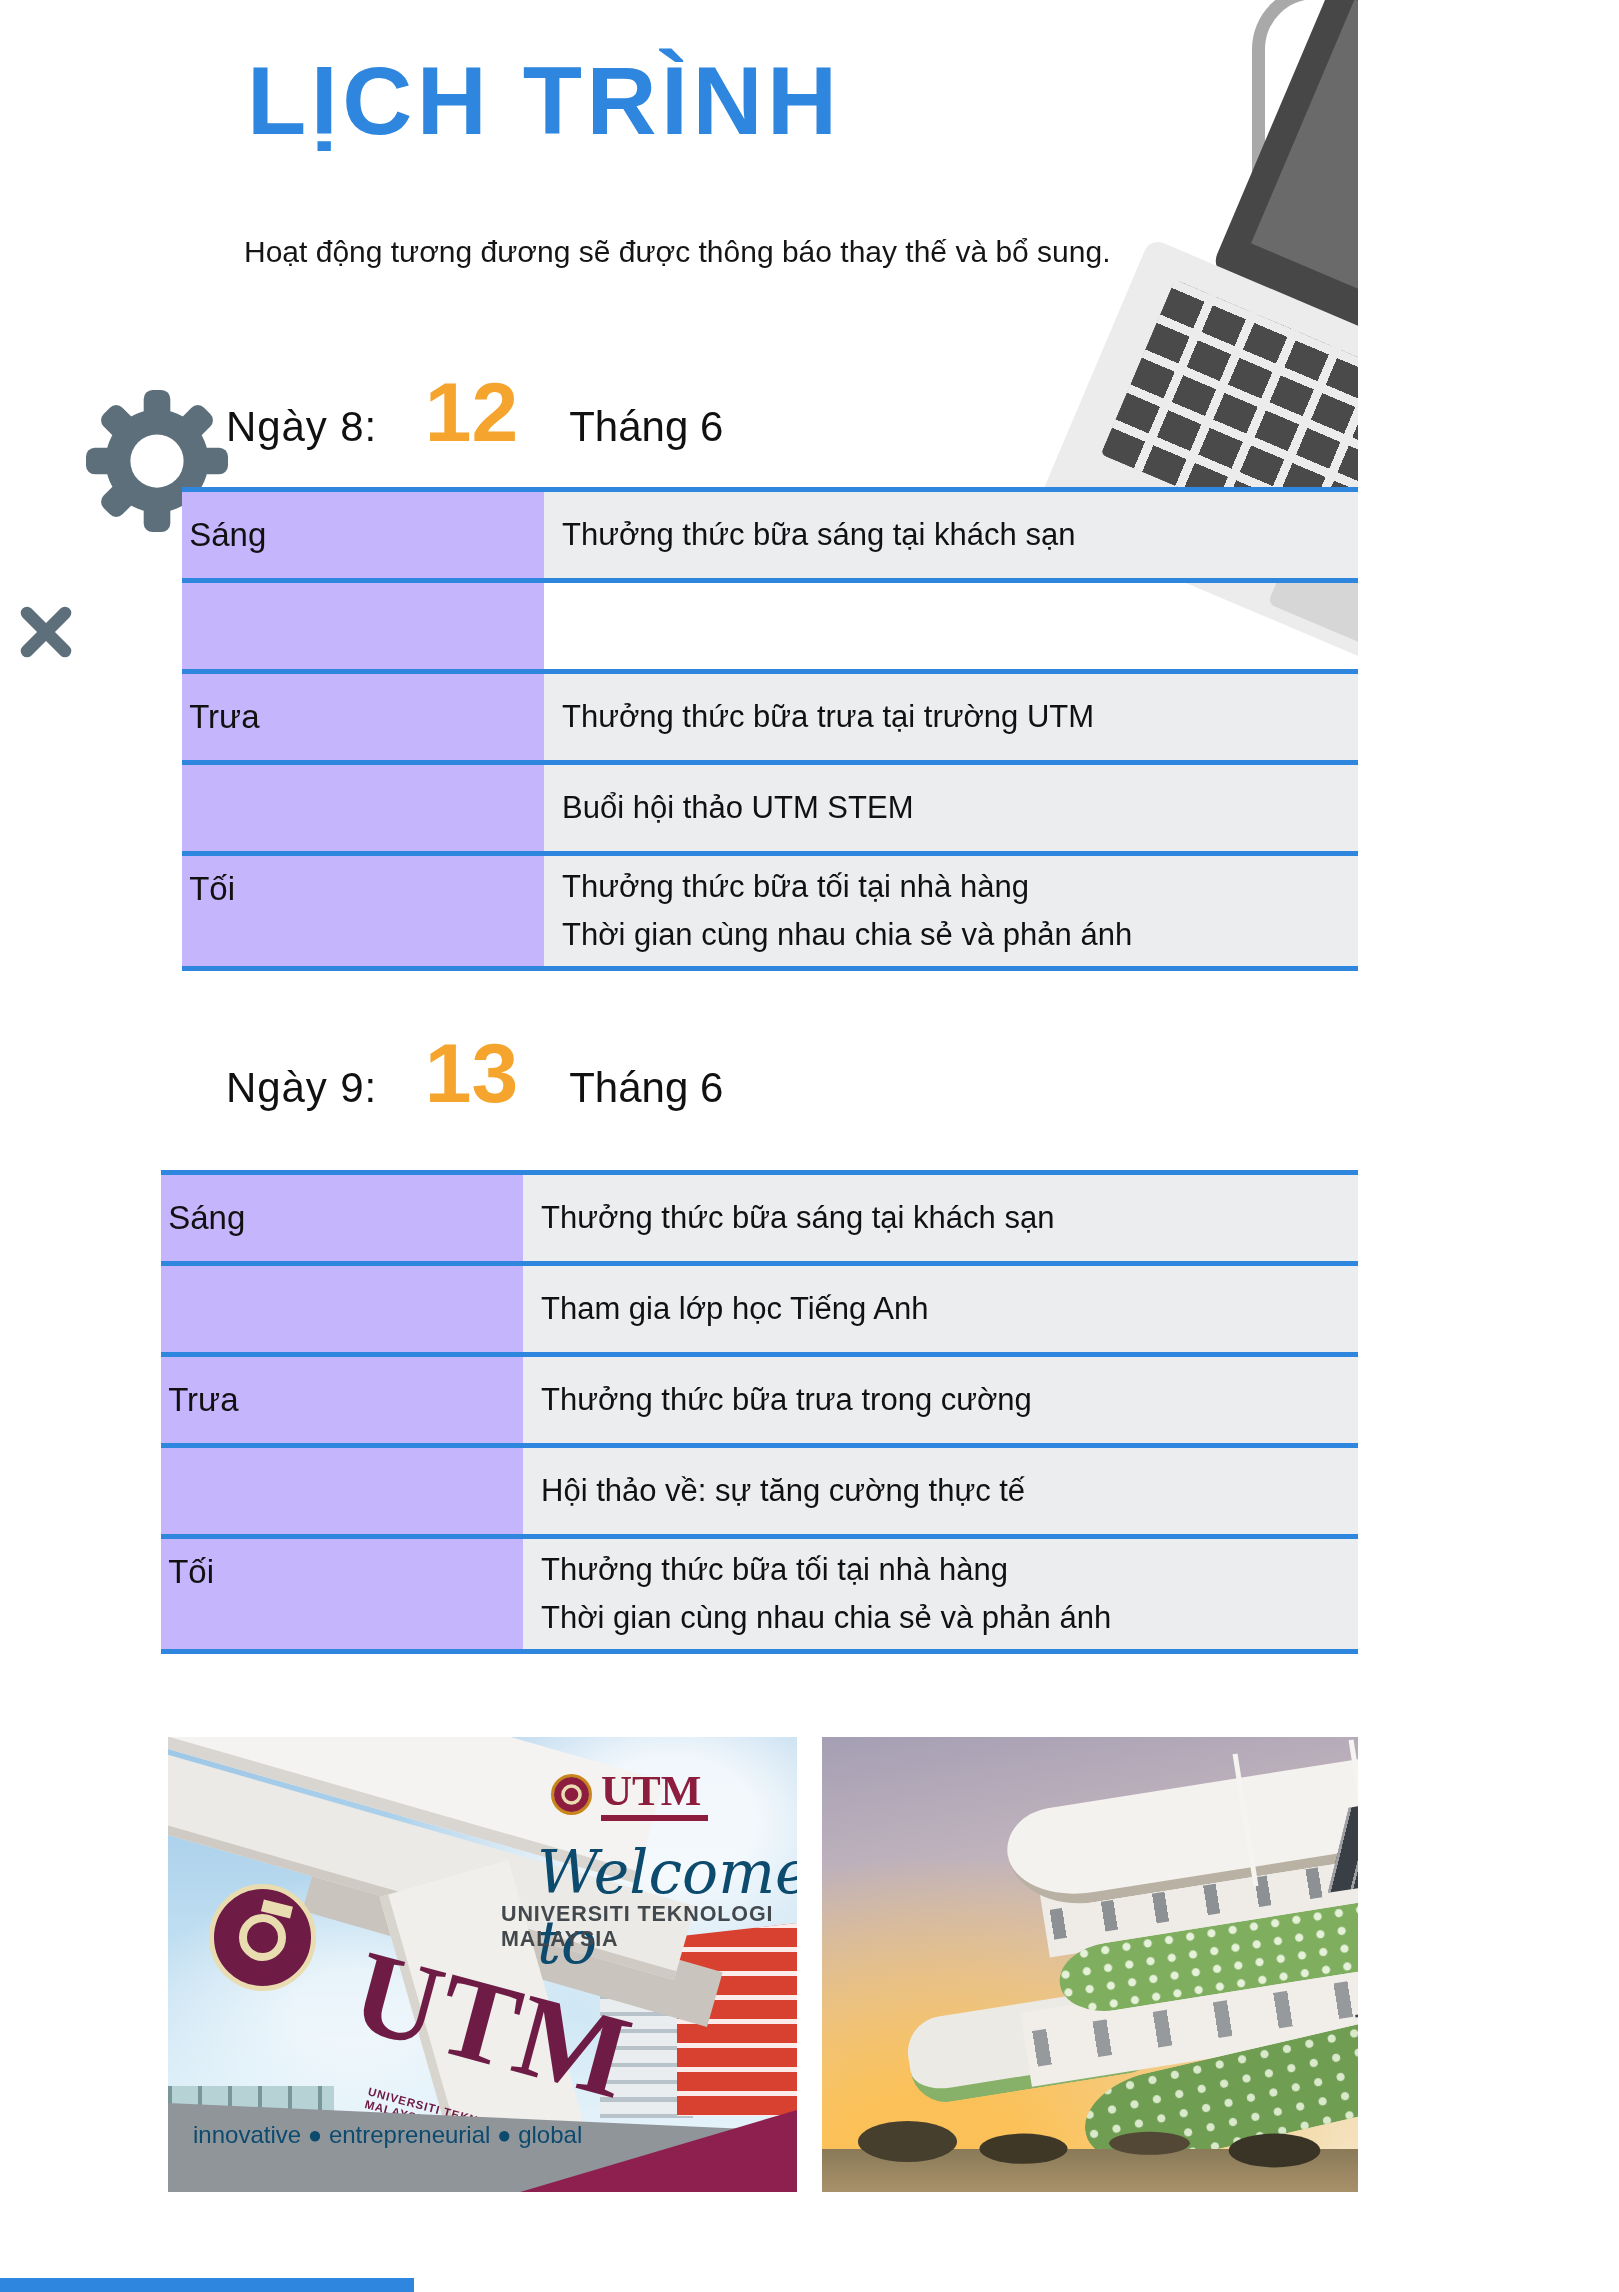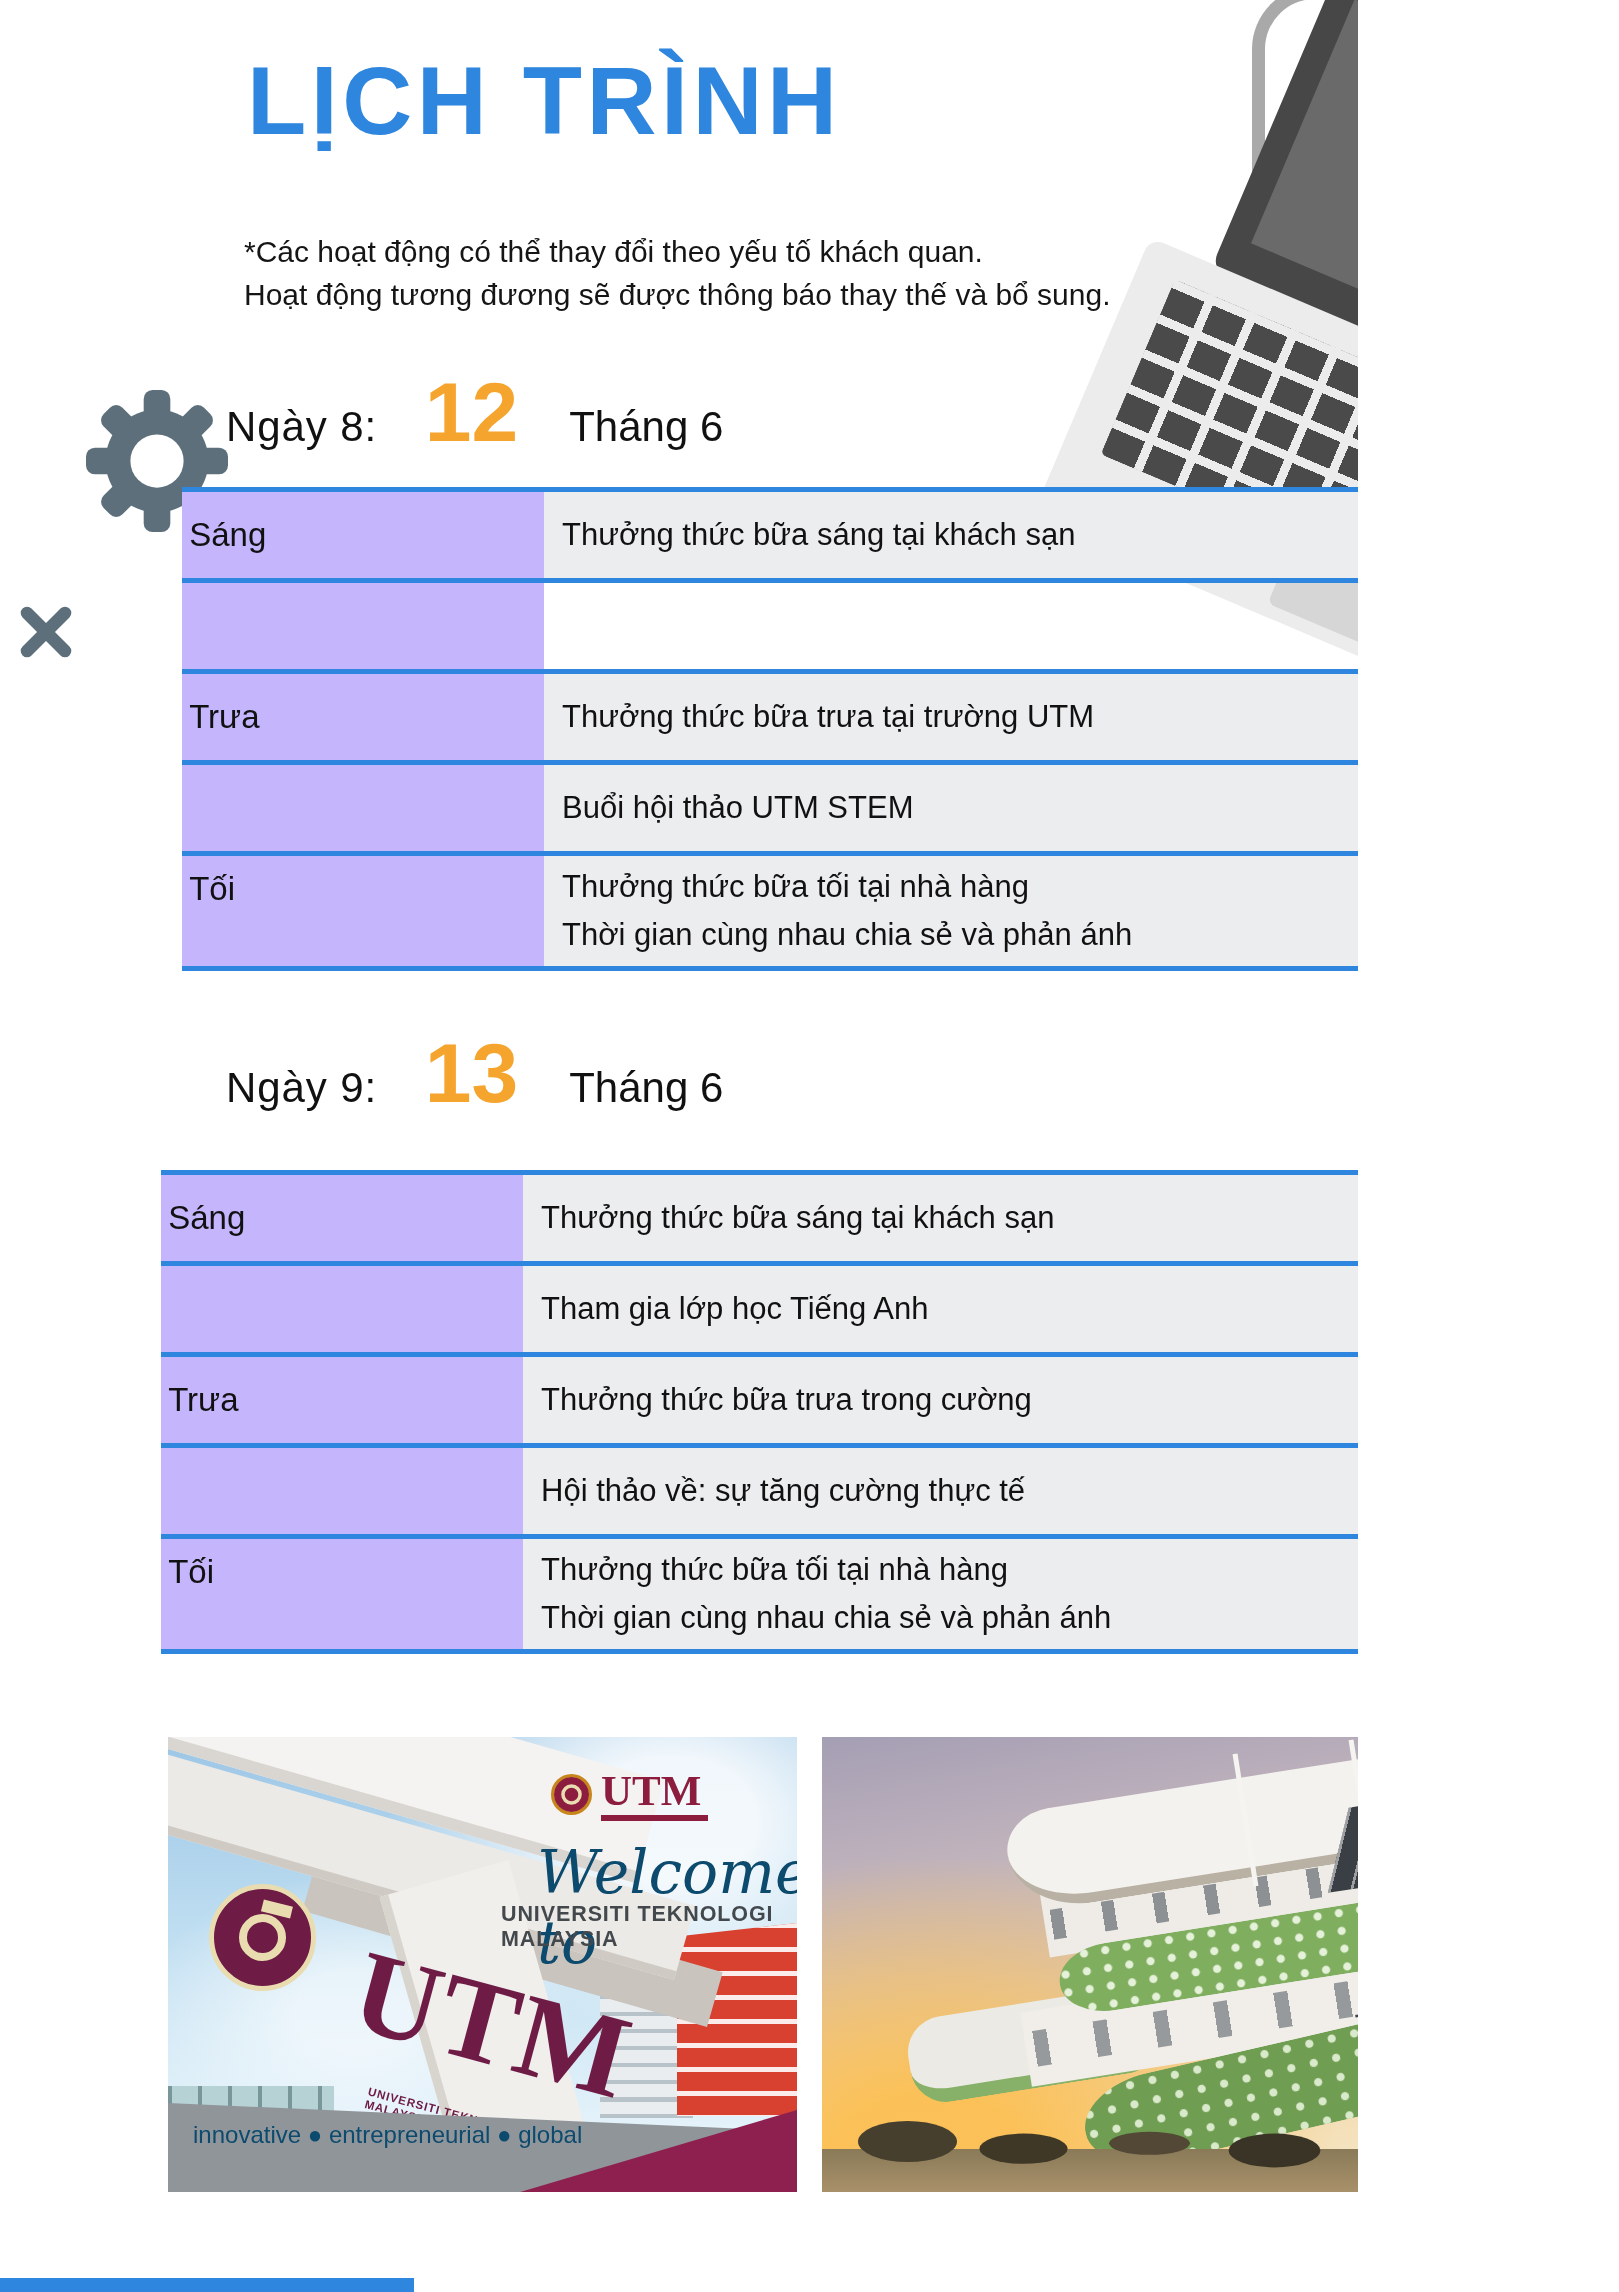--- a/index.html
+++ b/index.html
@@ -186,21 +186,20 @@
       <div class="lt-screen-inner"></div>
     </div>
     <div class="lt-body">
       <div class="lt-keys"></div>
       <div class="lt-pad"></div>
     </div>
   </div>
 
   <div class="title">LỊCH TRÌNH</div>
   <div class="disclaimer">
-    <div>*Các hoạt động có thể thay đổi theo yếu tố khách quan.</div>
     <div>Hoạt động tương đương sẽ được thông báo thay thế và bổ sung.</div>
   </div>
 
   <div class="gear">
     <svg width="142" height="142" viewBox="0 0 160 160">
       <g fill="#5C6F7B" transform="translate(80,80)">
         <rect x="-15" y="-80" width="30" height="36" rx="10"></rect>
         <rect x="-15" y="-80" width="30" height="36" rx="10" transform="rotate(45)"></rect>
         <rect x="-15" y="-80" width="30" height="36" rx="10" transform="rotate(90)"></rect>
         <rect x="-15" y="-80" width="30" height="36" rx="10" transform="rotate(135)"></rect>

